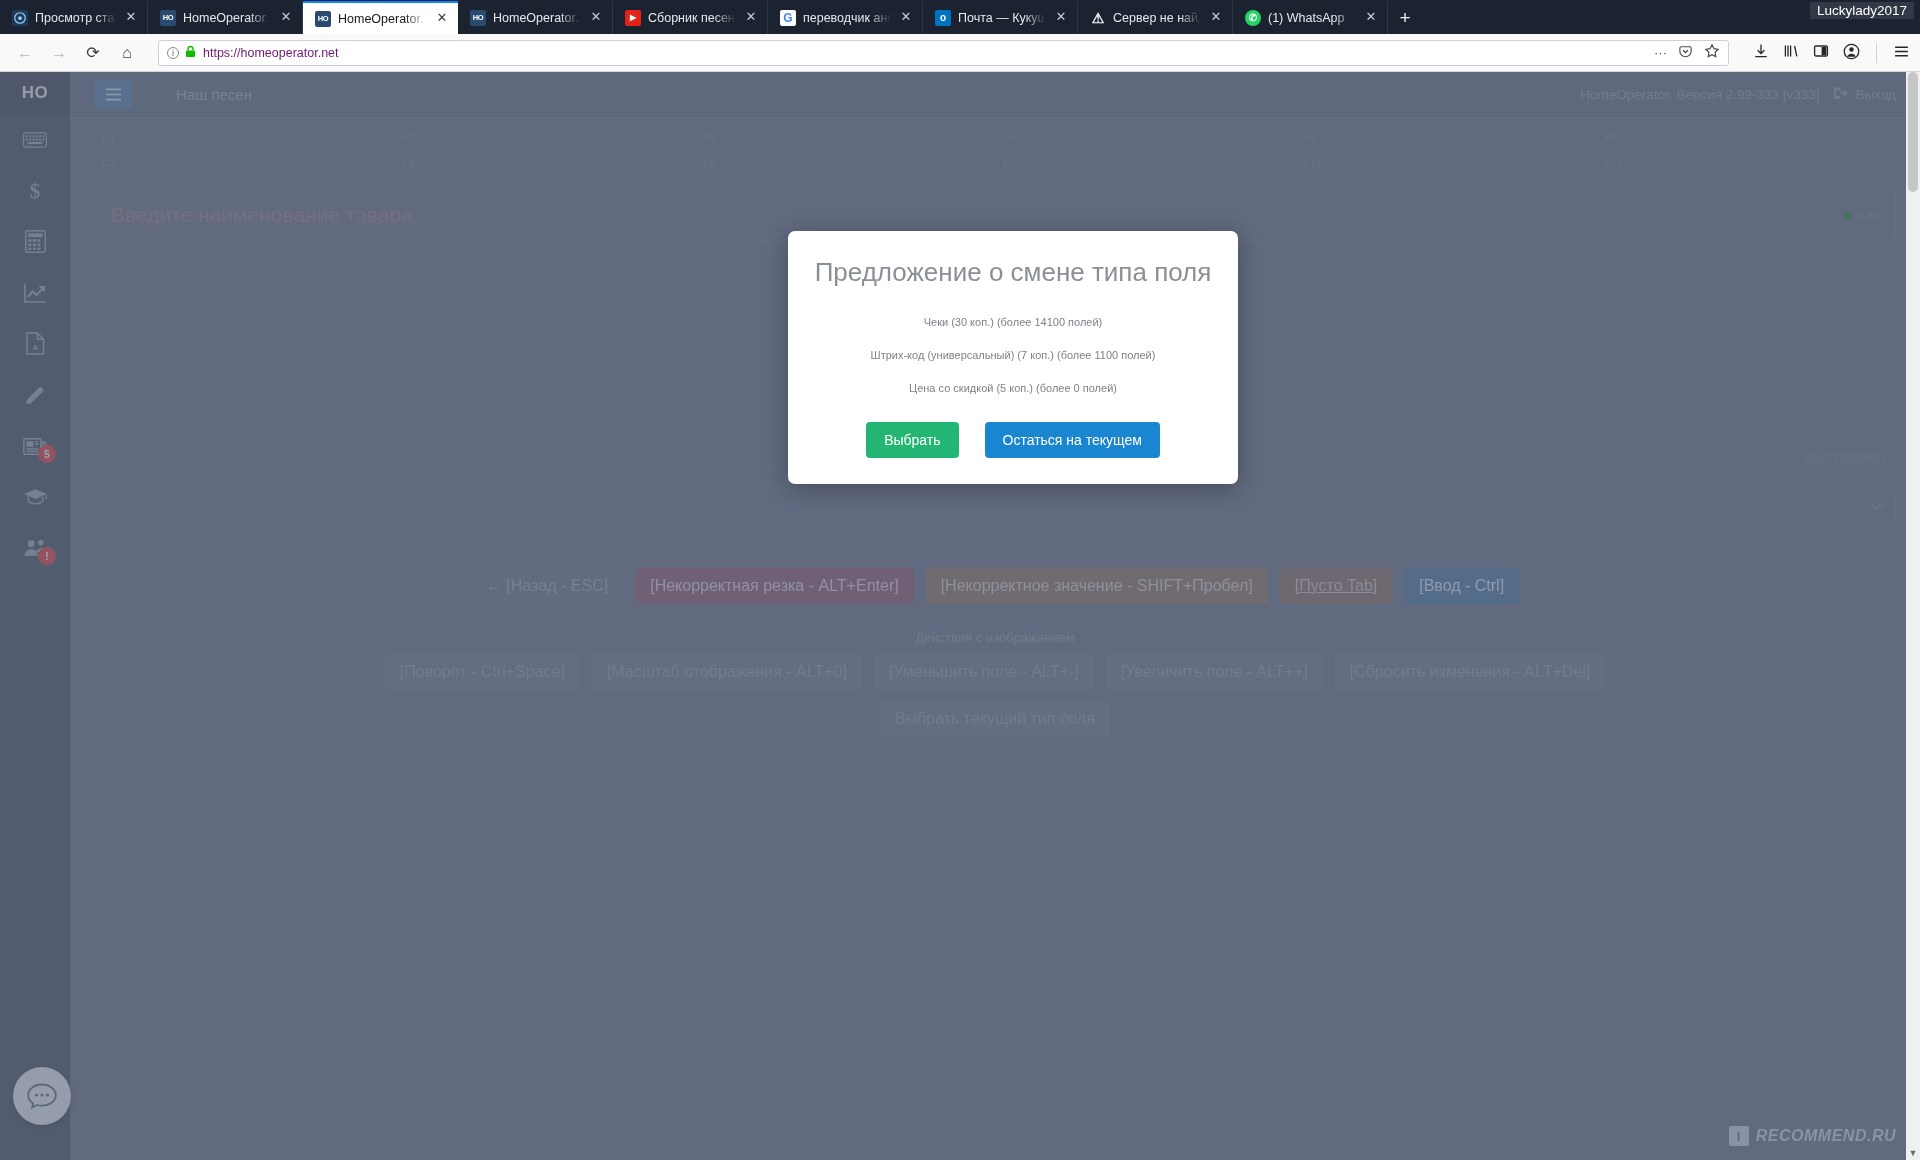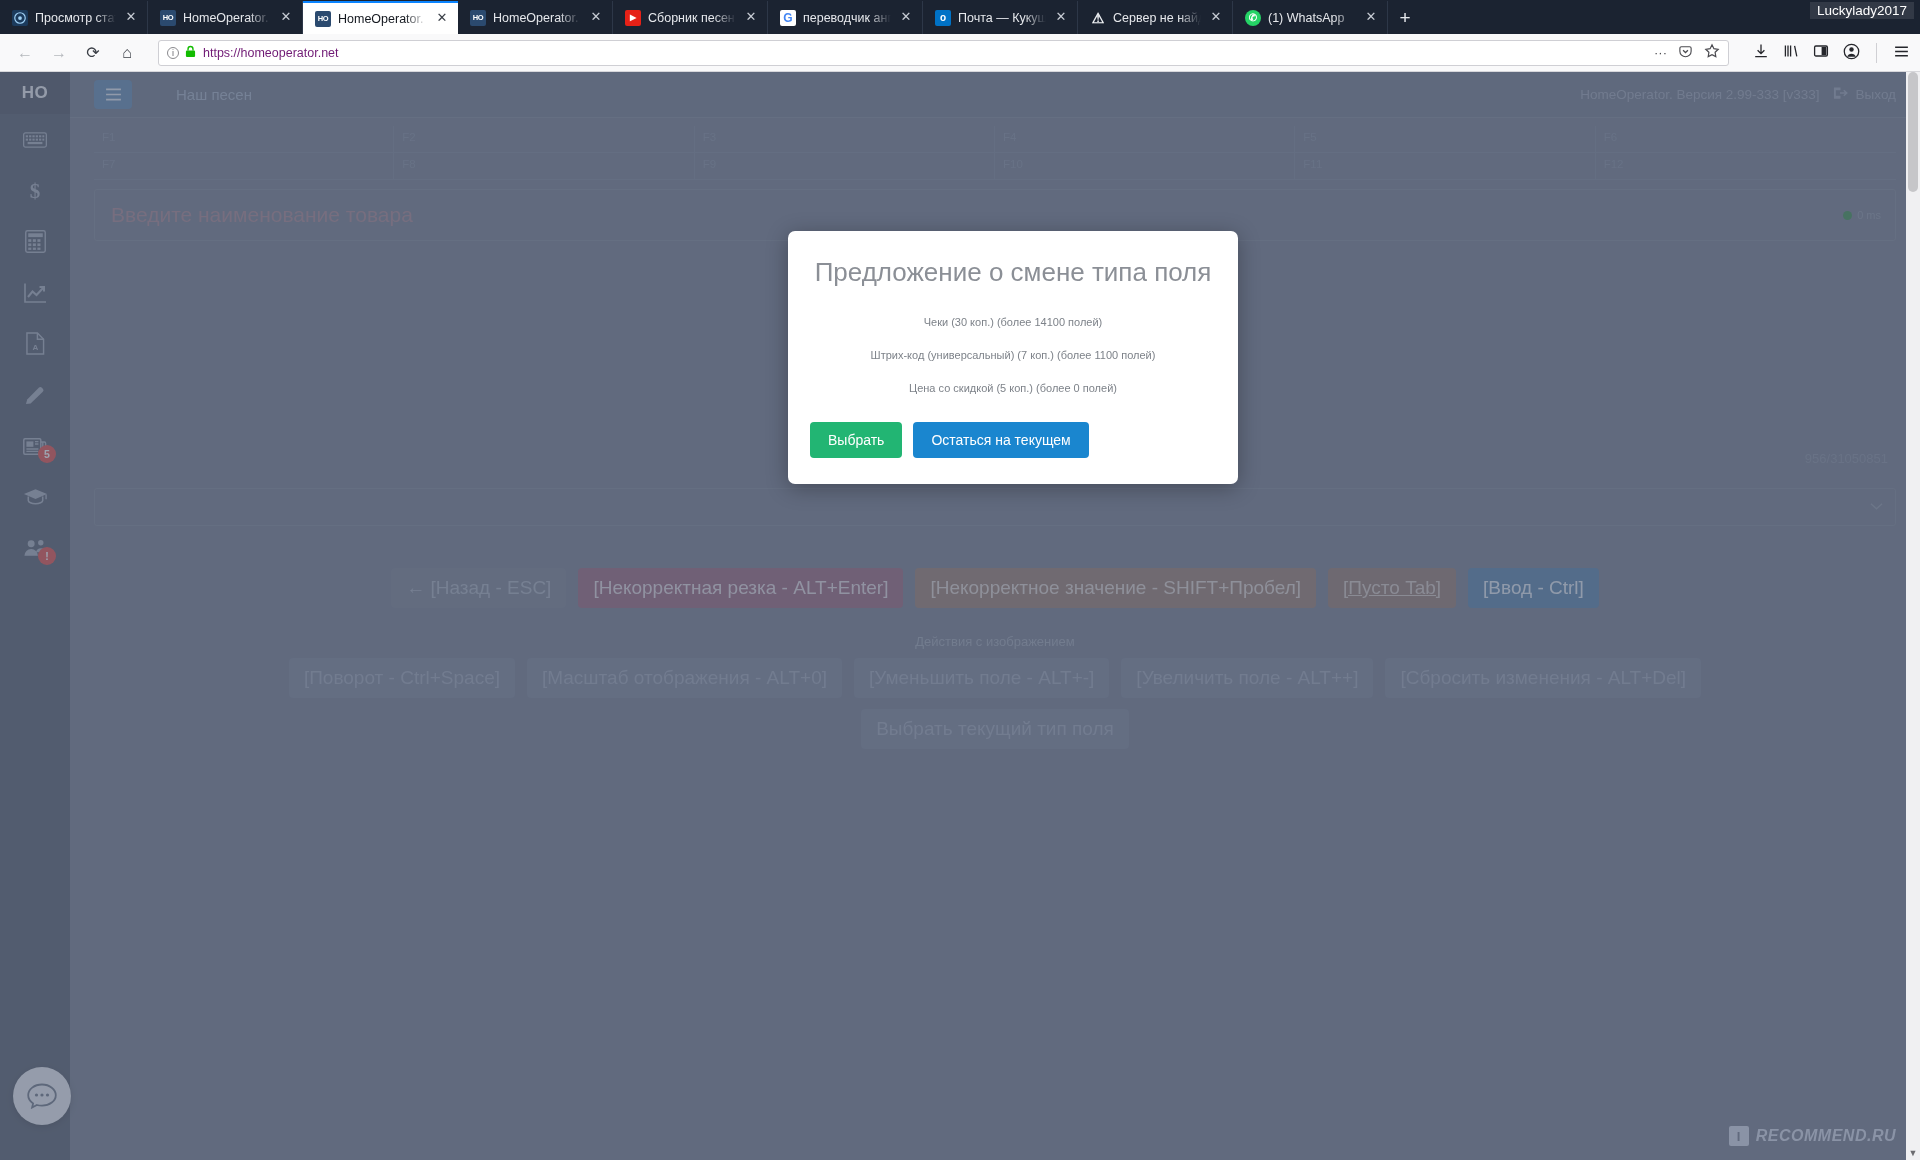--- a/index.html
+++ b/index.html
@@ -292,21 +292,21 @@
 
   .btnrow {
     margin-top: 42px;
     display: flex;
     justify-content: center;
     gap: 12px;
   }
   .abtn {
     border-radius: 4px;
     padding: 9px 15px;
-    font-size: 19px;
+    font-size: 16px;
     color: #c6cbd6;
     white-space: nowrap;
     border: none;
     font-family: "Liberation Sans", sans-serif;
   }
   .abtn-back    { background: #666f82; color: #9aa3b3; }
   .abtn-crimson { background: #8a4f6a; color: #ddd2da; }
   .abtn-orange  { background: #8a6a5c; color: #d8cdc7; }
   .abtn-tab     { background: #83685e; color: #cdbfb9; text-decoration: underline; }
   .abtn-enter   { background: #3e6f9e; color: #dce7f2; }
@@ -395,22 +395,22 @@
   }
   .modal-opt {
     font-size: 11px;
     color: #7d8289;
     margin-bottom: 21px;
     white-space: nowrap;
   }
   .modal-btns {
     margin-top: 28px;
     display: flex;
-    justify-content: flex-start;
-    gap: 11px;
+    justify-content: center;
+    gap: 26px;
   }
   .mbtn {
     border: none;
     border-radius: 4px;
     padding: 10px 18px;
     font-size: 14px;
     color: #ffffff;
     font-family: "Liberation Sans", sans-serif;
     cursor: pointer;
   }

